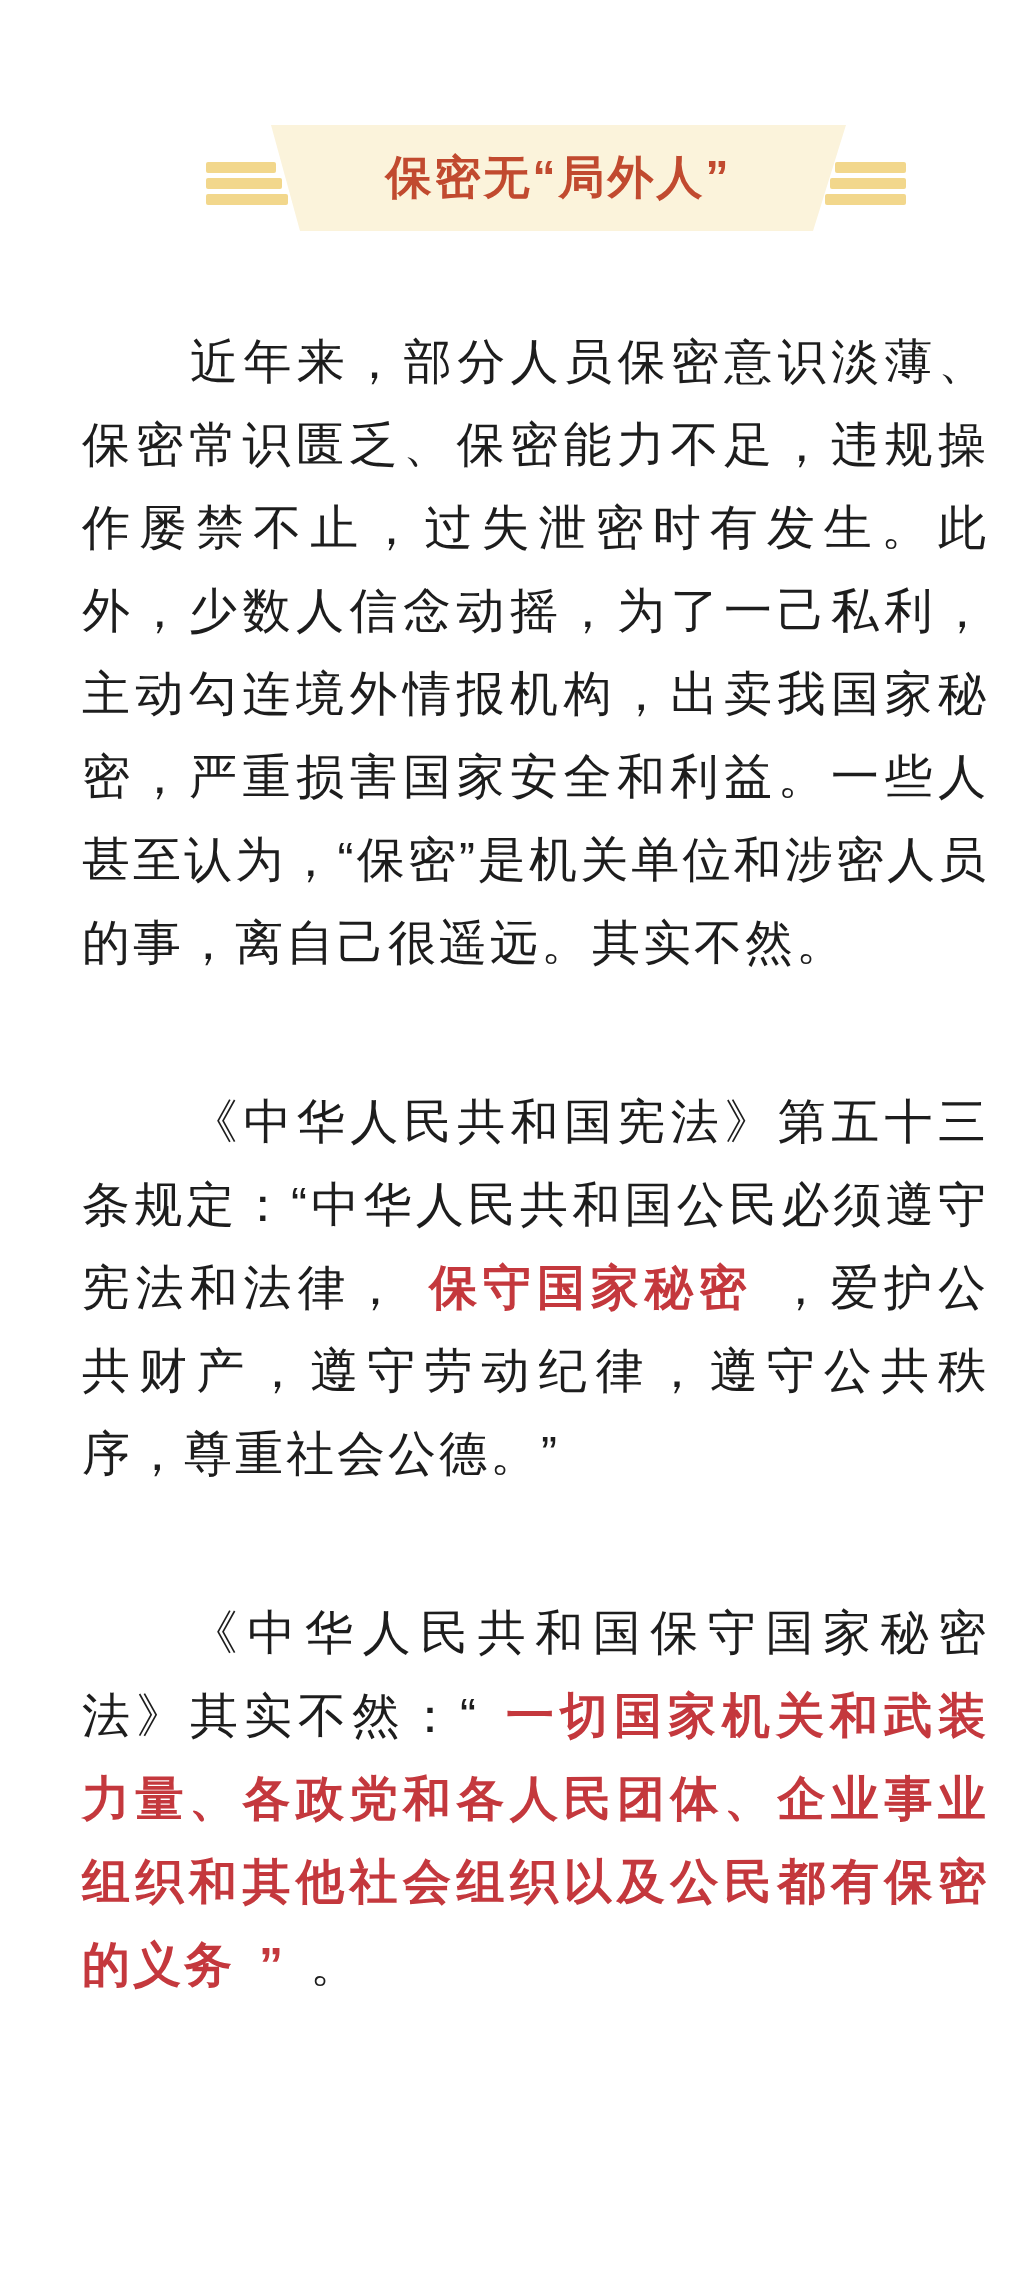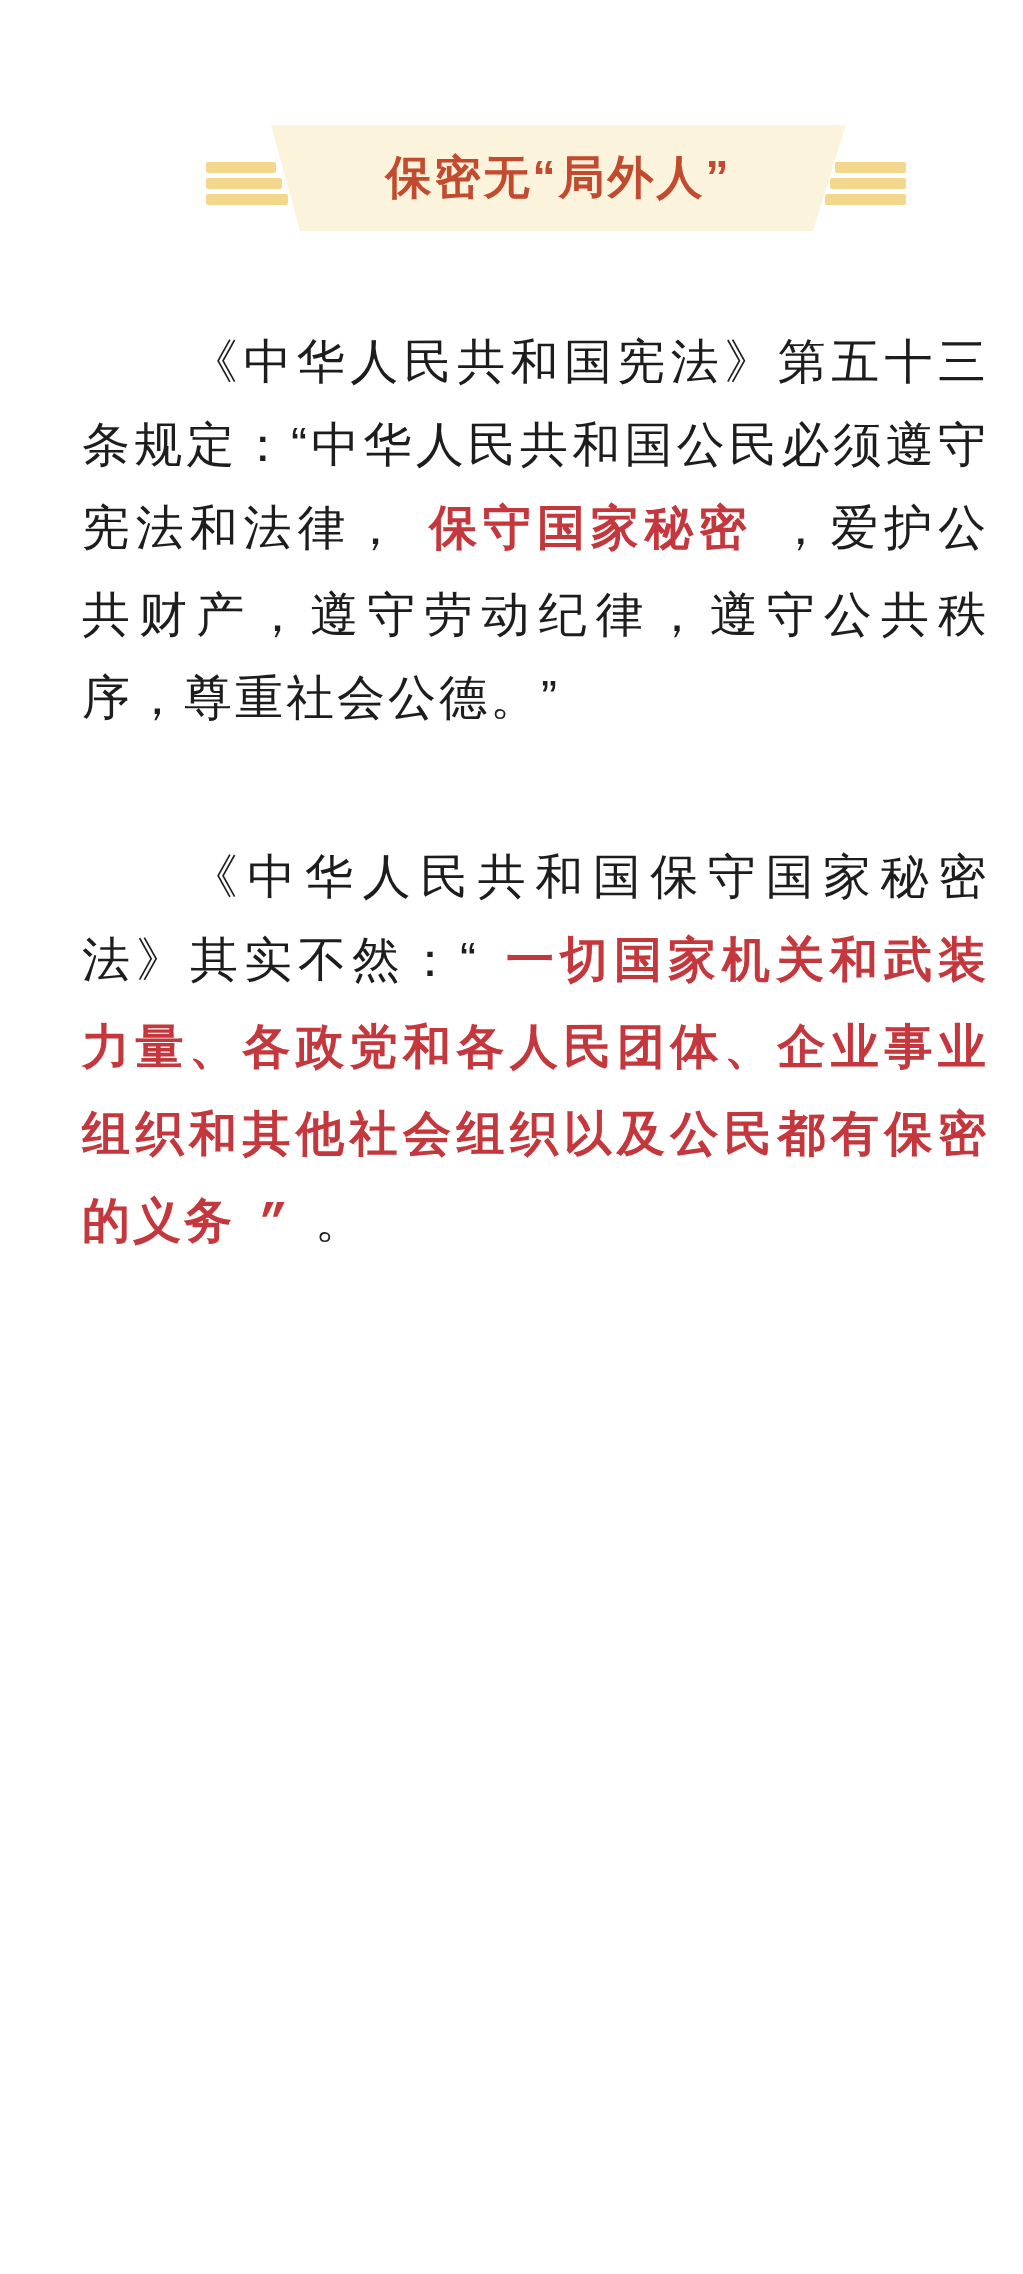--- a/index.html
+++ b/index.html
@@ -60,34 +60,34 @@
     letter-spacing:3px;
     color:var(--text);
     text-indent:2em;
     text-align:justify;
     margin:0 0 96px 0;
   }
   .article p:last-child{margin-bottom:0;}
   .red-bold{
     color:var(--accent-red);
     font-weight:700;
-    font-family:Liberation Mono, monospace;
   }
 </style>
 </head>
 <body>
 
 <header class="header">
   <span class="stripe l1"></span>
   <span class="stripe l2"></span>
   <span class="stripe l3"></span>
   <div class="banner">
     <h1>保密无“局外人”</h1>
   </div>
   <span class="stripe r1"></span>
   <span class="stripe r2"></span>
   <span class="stripe r3"></span>
 </header>
 
 <main class="article">
+    <p><span>近年来，部分人员保密意识淡薄、保密常识匮乏、保密能力不足，违规操作屡禁不止，过失泄密时有发生。此外，少数人信念动摇，为了一己私利，主动勾连境外情报机构，出卖我国家秘密，严重损害国家安全和利益。一些人甚至认为，“保密”是机关单位和涉密人员的事，离自己很遥远。其实不然。</span></p>
     <p><span>《中华人民共和国宪法》第五十三条规定：“中华人民共和国公民必须遵守宪法和法律，</span><span class="red-bold">保守国家秘密</span><span>，爱护公共财产，遵守劳动纪律，遵守公共秩序，尊重社会公德。”</span></p>
     <p><span>《中华人民共和国保守国家秘密法》其实不然：“</span><span class="red-bold">一切国家机关和武装力量、各政党和各人民团体、企业事业组织和其他社会组织以及公民都有保密的义务</span><span class="red-bold">”</span><span>。</span></p>
   </main>
 
 </body></html>

